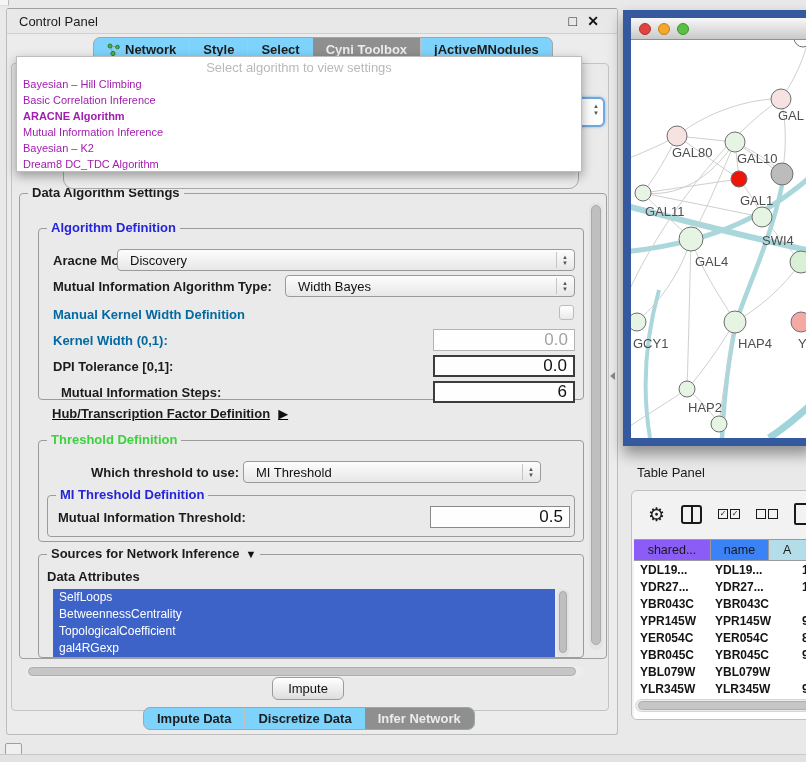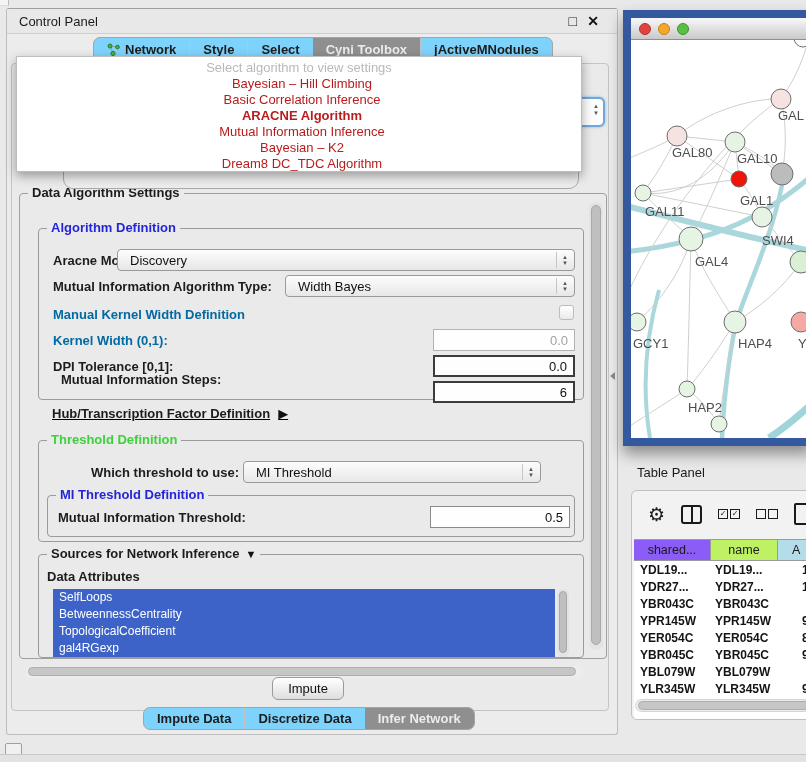--- a/index.html
+++ b/index.html
@@ -12,40 +12,40 @@
   .legend { position:absolute; top:-9px; left:8px; background:#eaeaea; padding:0 4px;
     font-size:13px; font-weight:bold; white-space:nowrap; }
   .t-blue { color:#2525d8; } .t-green { color:#3bd23b; } .t-plain { color:#1c1c1c; font-weight:bold;}
   .combo { position:absolute; height:22px; border:1px solid #9a9a9a; border-radius:4px;
     background:linear-gradient(#fdfdfd,#e7e7e7); display:flex; align-items:center;
     font-size:13px; color:#111; padding-left:12px; }
   .combo .spin { position:absolute; right:4px; top:2px; bottom:2px; width:14px;
     display:flex; flex-direction:column; align-items:center; justify-content:center;
     color:#555; font-size:6px; line-height:6px; border-left:1px solid #c5c5c5; padding-left:3px;}
   .field { position:absolute; height:22px; background:#fefefe; display:flex;
-    align-items:center; justify-content:flex-end; padding-right:6px; font-size:13px; color:#111; }
+    align-items:center; justify-content:flex-end; padding-right:6px; font-size:17px; color:#111; }
   .field.strong { border:2px solid #3c3c3c; }
   .field.soft { border:1px solid #b4b4b4; color:#a3a3a3; }
   .field.mid { border:1px solid #8a8a8a; }
   .tabbar { position:absolute; display:flex; align-items:stretch; background:#7dd3fc;
     border:1px solid #a5a5a5; border-radius:7px; overflow:hidden; height:25px; }
   .tab { display:flex; align-items:center; gap:5px; padding:0 13px; font-size:13px;
     font-weight:bold; color:#1c1c1c; border-left:1px solid #c2c2c2; }
   .tab:first-child { border-left:none; }
   .tab.sel { background:#8f8f8f; color:#ececec; border-left:none; }
   .scroll-track-v { position:absolute; background:#e3e3e3; border-radius:7px; }
   .scroll-thumb-v { position:absolute; left:2px; right:2px; background:#bfbfbf;
     border:1px solid #a9a9a9; border-radius:6px; }
   .scroll-track-h { position:absolute; background:#ededed; border-radius:7px; }
   .scroll-thumb-h { position:absolute; top:1px; height:9px; background:#c6c6c6;
     border:1px solid #aeaeae; border-radius:6px; }
   .popup { position:absolute; left:16px; top:56px; width:566px; height:116px; background:#fff;
     border:1px solid #bdbdbd; box-shadow:0 4px 10px rgba(0,0,0,.35); z-index:40; }
   .popup .prompt { text-align:center; color:#b9b9b9; font-size:13px; padding-top:3px; height:19px;}
-  .popup .item { font-size:13px; color:#b91c1c; padding:0 0 0 6px; height:16px; line-height:16px; white-space:nowrap;text-align:center;}
+  .popup .item { font-size:11px; color:#a21caf; padding:0 0 0 6px; height:16px; line-height:16px; white-space:nowrap;}
   .popup .item.bold { font-weight:bold; }
   .attr-item { height:17px; line-height:17px; background:#3e63c8; color:#fff; font-size:12px;
     padding-left:6px; white-space:nowrap; }
   table.dt { border-collapse:collapse; font-size:12px; }
   svg text { font-family:"Liberation Sans", sans-serif; font-size:13px; fill:#4e4e4e; }
 </style>
 </head>
 <body>
 
 <div class="abs" style="left:6px; top:8px; width:612px; height:727px; background:#ececec;
@@ -132,21 +132,21 @@
       <span class="lbl dis abs" style="left:14px; top:104px;">Kernel Width (0,1):</span>
       <div class="field soft" style="left:394px; top:100px; width:142px;">
         <span>0.0</span>
       </div>
 
       <span class="lbl abs" style="left:14px; top:130px;">DPI Tolerance [0,1]:</span>
       <div class="field strong" style="left:394px; top:126px; width:142px;">
         <span>0.0</span>
       </div>
 
-      <span class="lbl abs" style="left:14px; top:143px;padding-left:8px;">Mutual Information Steps:</span>
+      <span class="lbl abs" style="left:14px; top:156px;padding-left:8px;">Mutual Information Steps:</span>
       <div class="field strong" style="left:394px; top:152px; width:142px;">
         <span>6</span>
       </div>
     </div>
 
     <div class="abs" style="left:32px; top:212px; display:flex; align-items:center; gap:8px;text-decoration:underline;">
       <span class="lbl">Hub/Transcription Factor Definition</span>
       <span style="font-size:13px; color:#111;">▶</span>
     </div>
 
@@ -329,21 +329,21 @@
     <span style="display:inline-flex; gap:2px;">
       <span style="width:10px;height:10px;border:1.5px solid #1a1a1a;"></span>
       <span style="width:10px;height:10px;border:1.5px solid #1a1a1a;"></span>
     </span>
     <span style="width:20px; height:22px; border:2px solid #1a1a1a; border-radius:2px; display:inline-block;"></span>
   </div>
 
   <div class="abs" style="left:2px; top:48px; right:0; height:22px; display:flex; border-top:1px solid #9a9a9a; border-bottom:1px solid #9a9a9a;">
     <div style="width:77px; background:#8b5cf6; border-right:1px solid #9a9a9a; font-size:12.5px; color:#1a1a1a;
                 display:flex; align-items:center; justify-content:center; overflow:hidden;">shared...</div>
-    <div style="width:67px; background:#bef264; border-right:1px solid #9a9a9a; font-size:12.5px; color:#1a1a1a;
+    <div style="width:58px; background:#3b82f6; border-right:1px solid #9a9a9a; font-size:12.5px; color:#1a1a1a;
                 display:flex; align-items:center; justify-content:center; overflow:hidden;">name</div>
     <div style="flex:1; background:#b5dde9; font-size:12.5px; color:#1a1a1a; display:flex; align-items:center;
                 padding-left:14px; overflow:hidden;">A</div>
   </div>
 
   <div class="abs" style="left:2px; top:70px; right:0; bottom:0; background:#fff; font-weight:bold; color:#141414;">
     <table class="dt" style="width:100%;">
       <tbody>
         <tr style="height:17px;">
           <td style="width:77px; padding-left:6px;">YDL19...</td>

